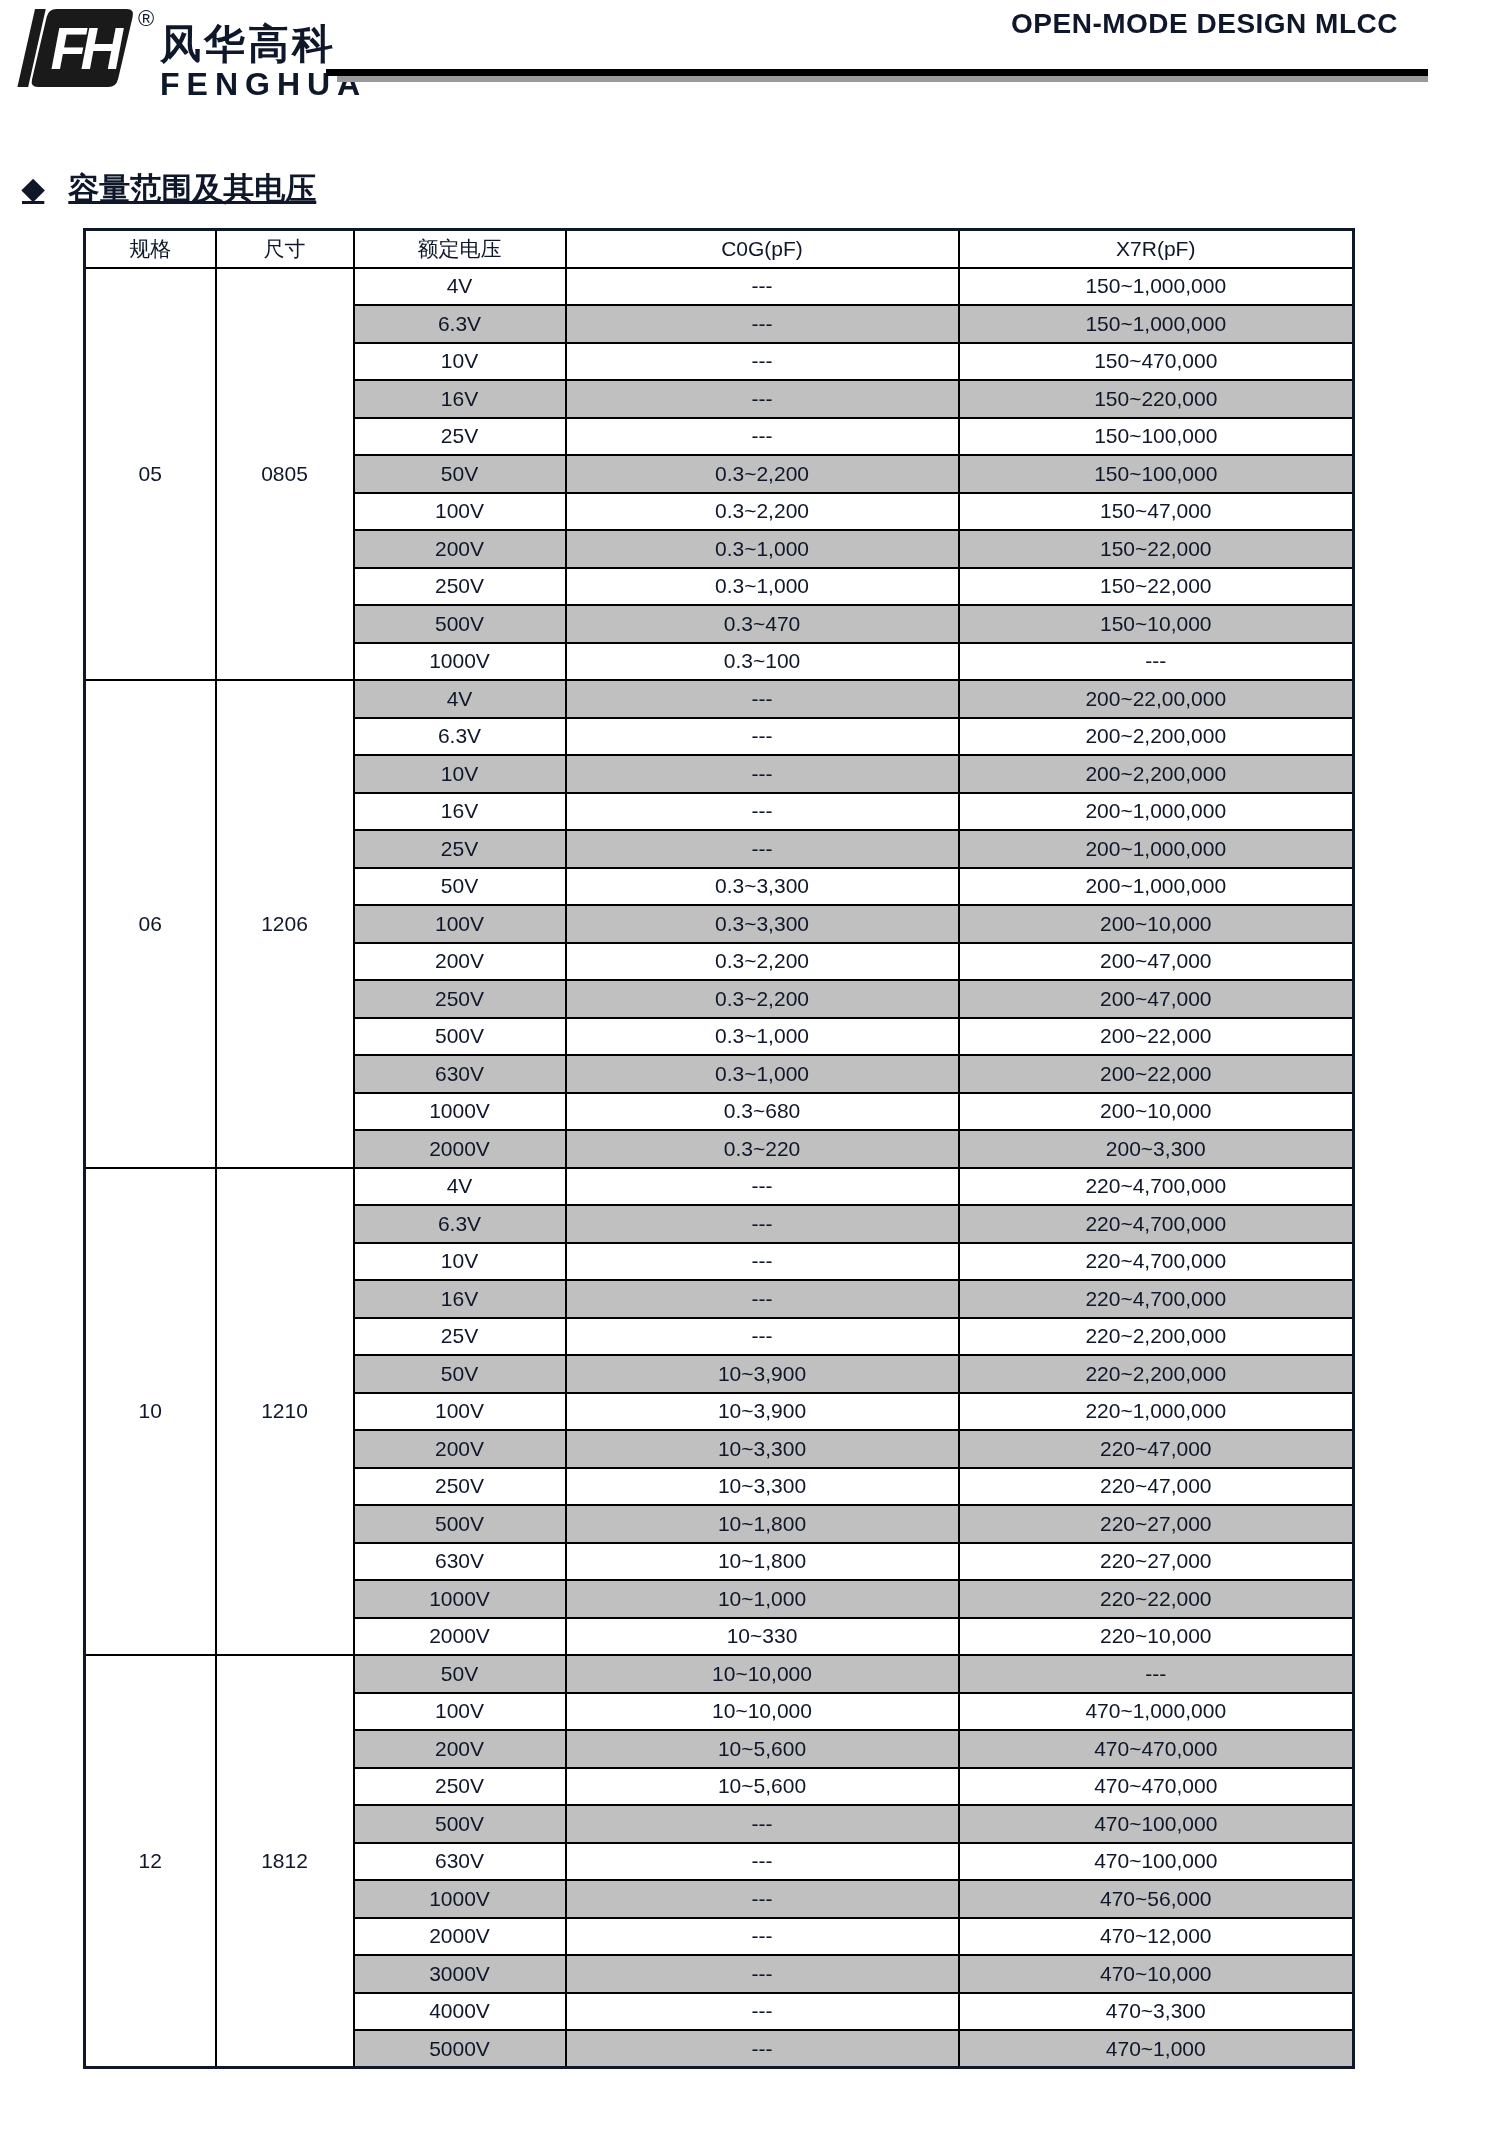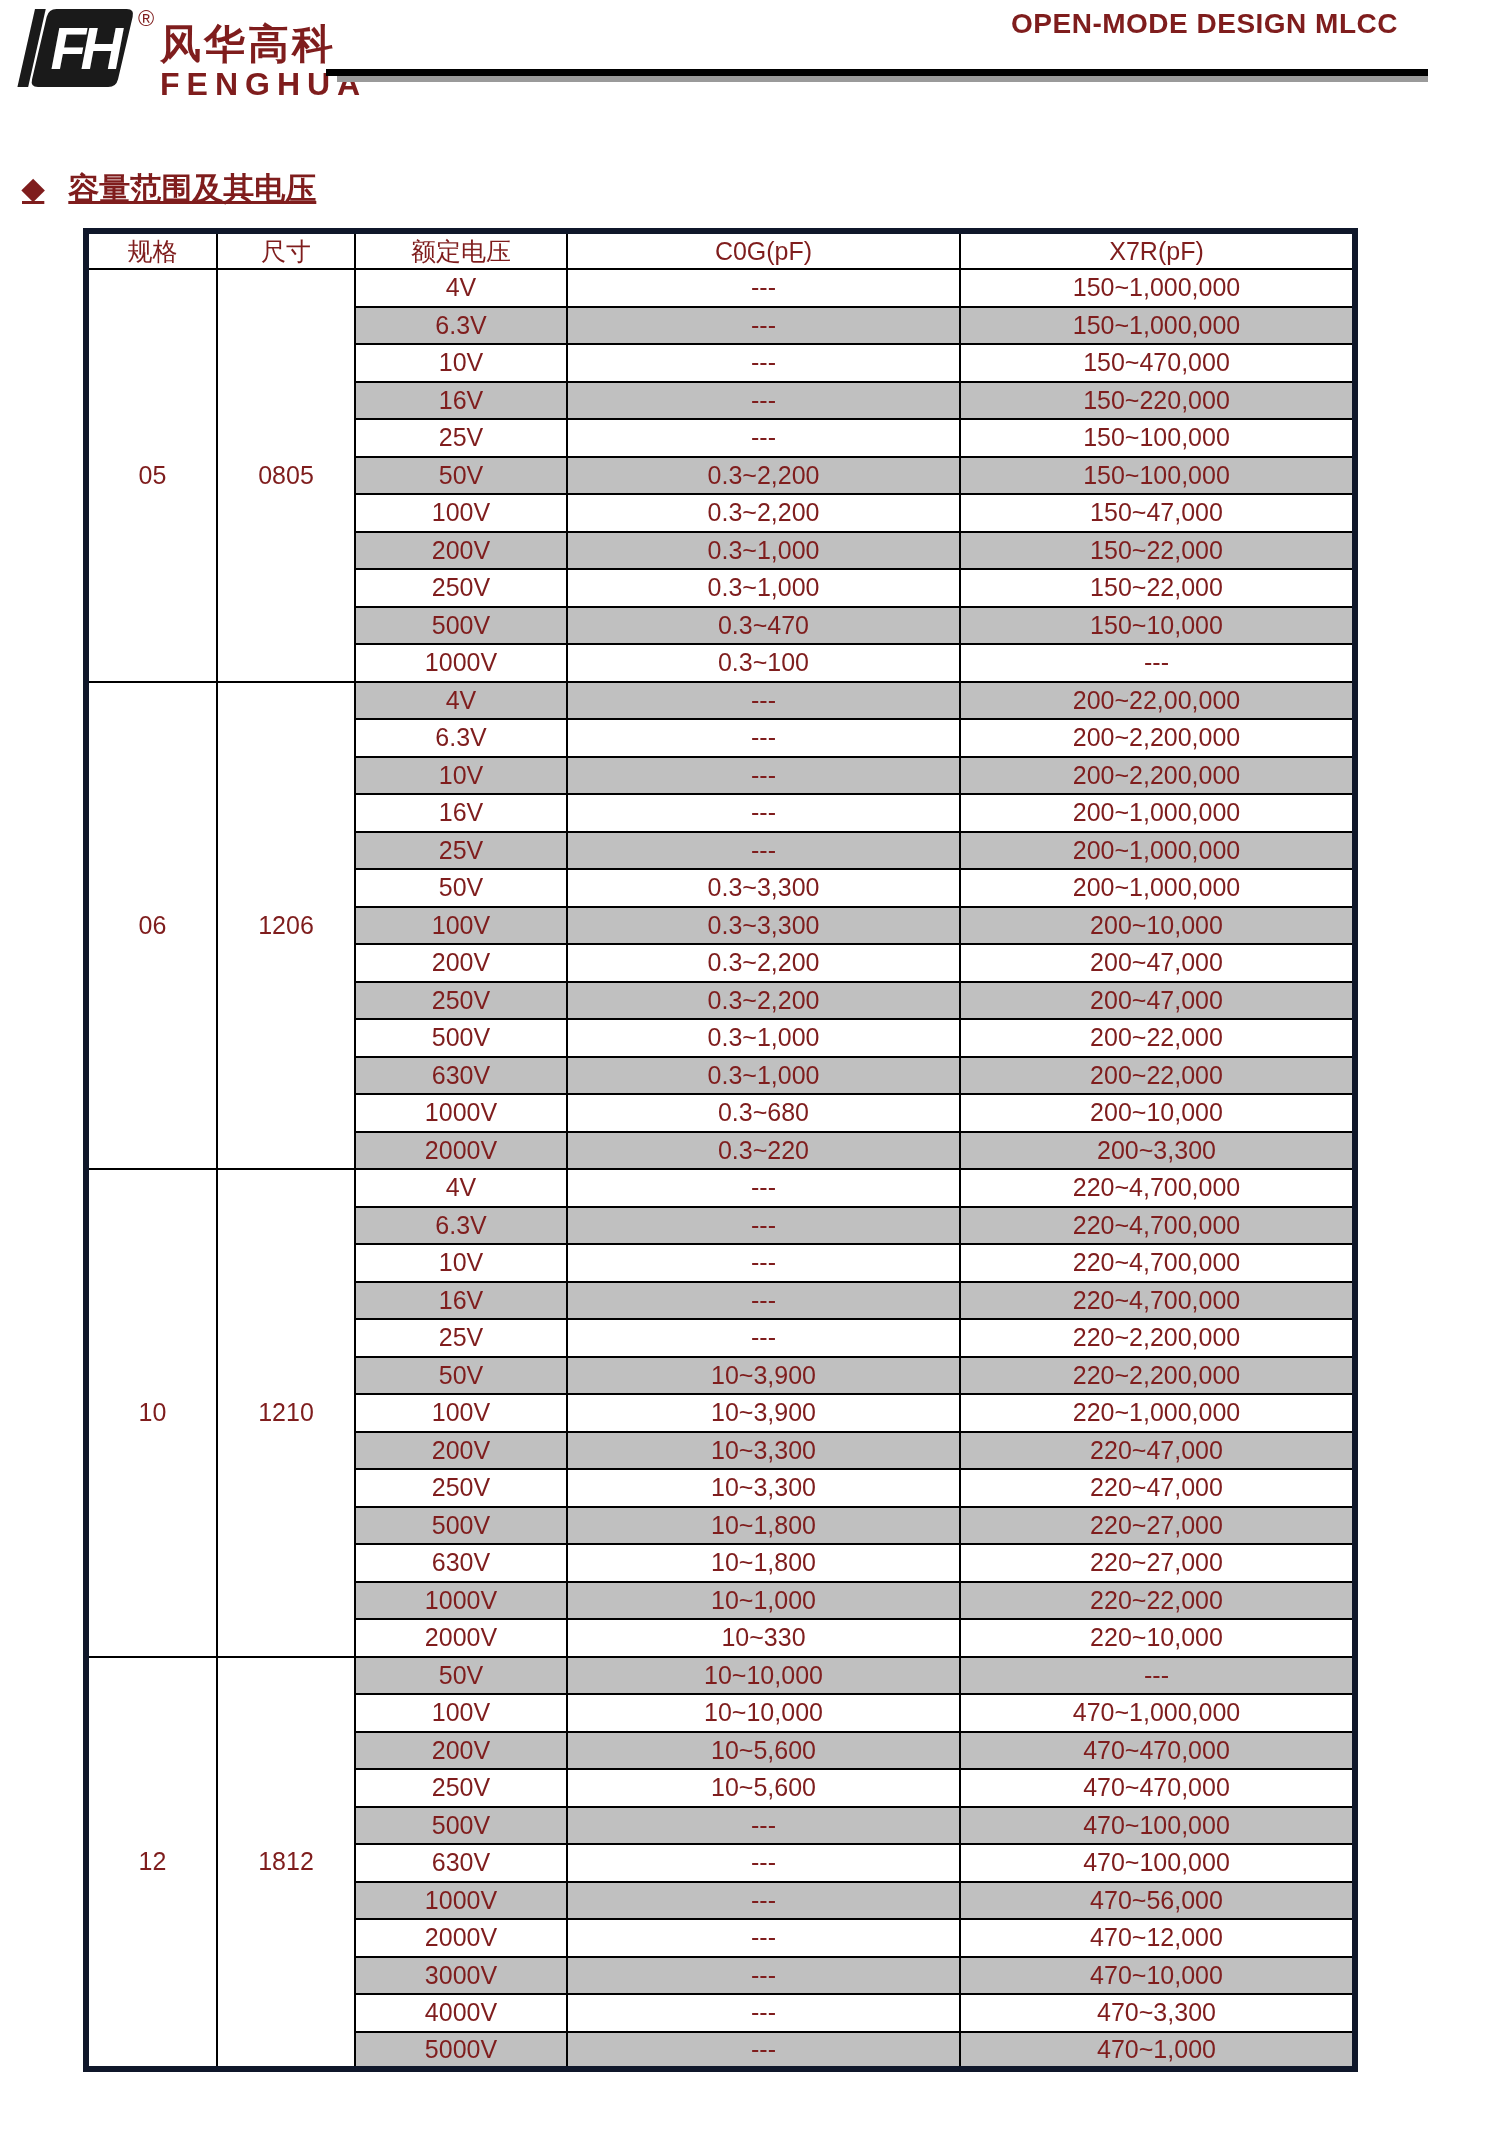--- a/index.html
+++ b/index.html
@@ -1,18 +1,18 @@
 <!DOCTYPE html>
 <html><head>
 <meta charset="utf-8">
 <style>
   html,body { margin:0; padding:0; background:#888; }
   .page {
     position:relative; width:1494px; height:2141px; margin:0 auto;
-    background:#ffffff; font-family:"Liberation Sans", sans-serif; color:#7f1d1d;
+    background:#ffffff; font-family:"Liberation Sans", sans-serif; color:#0f172a;
     overflow:hidden;
   }
 
   
   .logo-mark { position:absolute; left:16px; top:6px; width:122px; height:84px; }
   .reg-mark  { position:absolute; left:138px; top:6px; font-size:22px; }
   .brand     { position:absolute; left:160px; top:24px; line-height:1; }
   .brand-cn  { font-size:41px; font-weight:bold; letter-spacing:3px; }
   .brand-en  { font-size:32px; font-weight:600; letter-spacing:7px; margin-top:3px; }
   .doc-title { position:absolute; right:96px; top:8px; font-size:28px; font-weight:bold; letter-spacing:0.5px; }
@@ -20,21 +20,21 @@
   .rule-gray { position:absolute; left:337px; top:76px; width:1091px; height:6px; background:#9a9a9a; }
 
   
   .section-head { position:absolute; left:22px; top:168px; font-size:31px; font-weight:bold;text-decoration:underline; }
   .section-head .bullet { font-size:29px; margin-right:24px; vertical-align:1px; }
 
   
   .tbl-wrap { position:absolute; left:83px; top:228px; }
   table.cap {
     border-collapse:collapse; table-layout:fixed; width:1269px;
-    border:6px solid #0f172a; font-size:25px;
+    border:3px solid #0f172a; font-size:21px;
   }
   table.cap th, table.cap td {
     border:2px solid #000; text-align:center; vertical-align:middle;
     padding:0; overflow:hidden; white-space:nowrap;
   }
   table.cap thead tr { height:38px; }
   table.cap tbody tr { height:37.5px; }
   table.cap th { font-weight:normal; }
   td.shade { background:#c0c0c0; }
   td.group-cell { background:#ffffff;margin-left:24px; }

